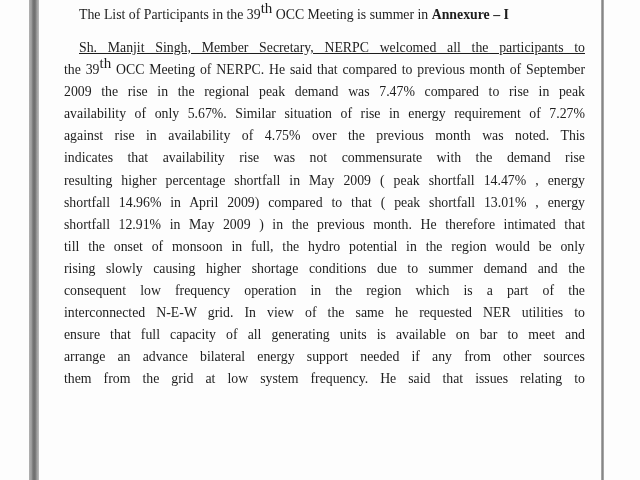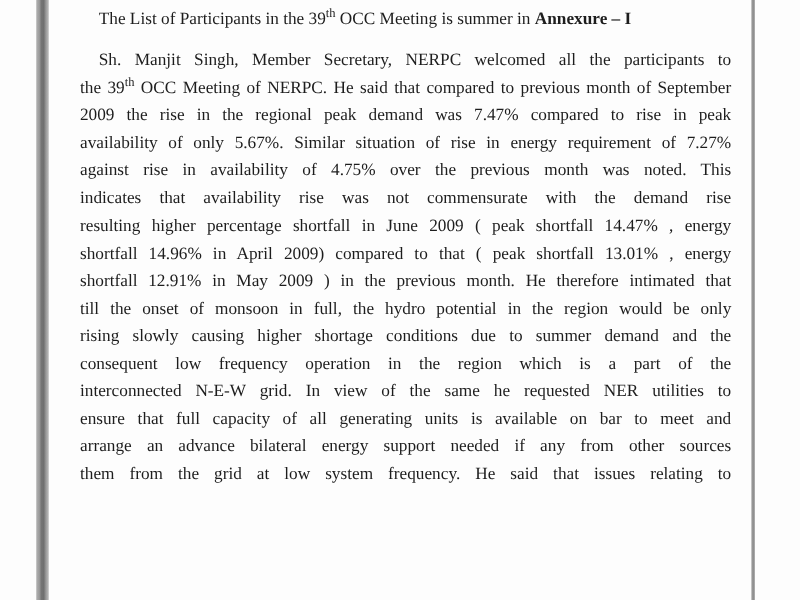--- a/index.html
+++ b/index.html
@@ -47,46 +47,46 @@
     white-space: nowrap;
   }
   .body-paragraph { width: 100%; }
   .text-line {
     height: 22.1px;
     line-height: 22.1px;
     text-align: justify;
     text-align-last: justify;
     -moz-text-align-last: justify;
   }
-  .text-line.indent { padding-left: 15px; }
+  .text-line.indent { padding-left: 15px; text-decoration: underline; }
   .seg-normal { font-weight: normal; }
   .seg-bold { font-weight: bold; text-align: right; }
   .seg-sup {
     vertical-align: super;
-    font-size: 10px;
+    font-size: 15px;
     line-height: 0;
   }
 </style>
 </head>
 <body>
 
 <div class="page">
   <div class="left-edge"></div>
   <div class="right-edge"></div>
 
   <div class="text-block">
     <div class="intro-line"><span class="seg-normal">The List of Participants in the 39</span><span class="seg-sup">th</span><span class="seg-normal"> OCC Meeting is summer in </span><span class="seg-bold">Annexure – I</span></div>
     <div class="body-paragraph">
         <div class="text-line indent"><span class="seg-normal">Sh. Manjit Singh, Member Secretary, NERPC welcomed all the participants to</span></div>
         <div class="text-line"><span class="seg-normal">the 39</span><span class="seg-sup">th</span><span class="seg-normal"> OCC Meeting of NERPC. He said that compared to previous month of September</span></div>
         <div class="text-line"><span class="seg-normal">2009 the rise in the regional peak demand was 7.47% compared to rise in peak</span></div>
         <div class="text-line"><span class="seg-normal">availability of only 5.67%. Similar situation of rise in energy requirement of 7.27%</span></div>
         <div class="text-line"><span class="seg-normal">against rise in availability of 4.75% over the previous month was noted. This</span></div>
         <div class="text-line"><span class="seg-normal">indicates that availability rise was not commensurate with the demand rise</span></div>
-        <div class="text-line"><span class="seg-normal">resulting higher percentage shortfall in June 2009 ( peak shortfall 14.47% , energy</span></div>
+        <div class="text-line"><span class="seg-normal">resulting higher percentage shortfall in May 2009 ( peak shortfall 14.47% , energy</span></div>
         <div class="text-line"><span class="seg-normal">shortfall 14.96% in April 2009) compared to that ( peak shortfall 13.01% , energy</span></div>
         <div class="text-line"><span class="seg-normal">shortfall 12.91% in May 2009 ) in the previous month. He therefore intimated that</span></div>
         <div class="text-line"><span class="seg-normal">till the onset of monsoon in full, the hydro potential in the region would be only</span></div>
         <div class="text-line"><span class="seg-normal">rising slowly causing higher shortage conditions due to summer demand and the</span></div>
         <div class="text-line"><span class="seg-normal">consequent low frequency operation in the region which is a part of the</span></div>
         <div class="text-line"><span class="seg-normal">interconnected N-E-W grid. In view of the same he requested NER utilities to</span></div>
         <div class="text-line"><span class="seg-normal">ensure that full capacity of all generating units is available on bar to meet and</span></div>
         <div class="text-line"><span class="seg-normal">arrange an advance bilateral energy support needed if any from other sources</span></div>
         <div class="text-line"><span class="seg-normal">them from the grid at low system frequency. He said that issues relating to</span></div>
       </div>

